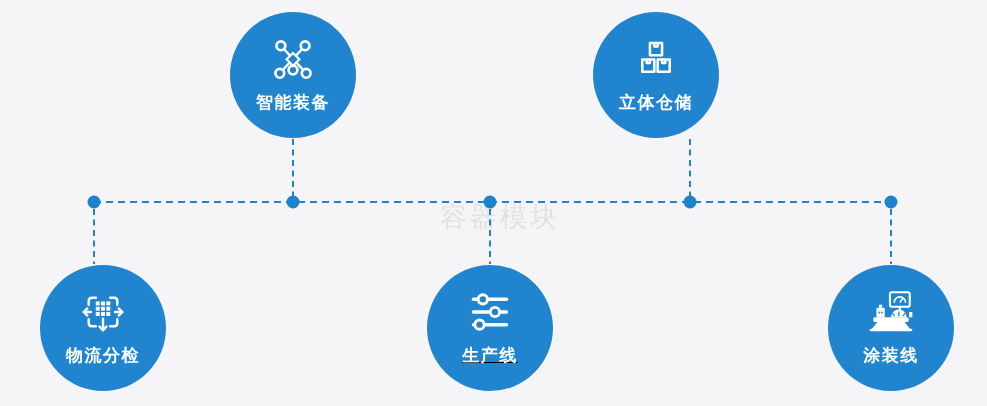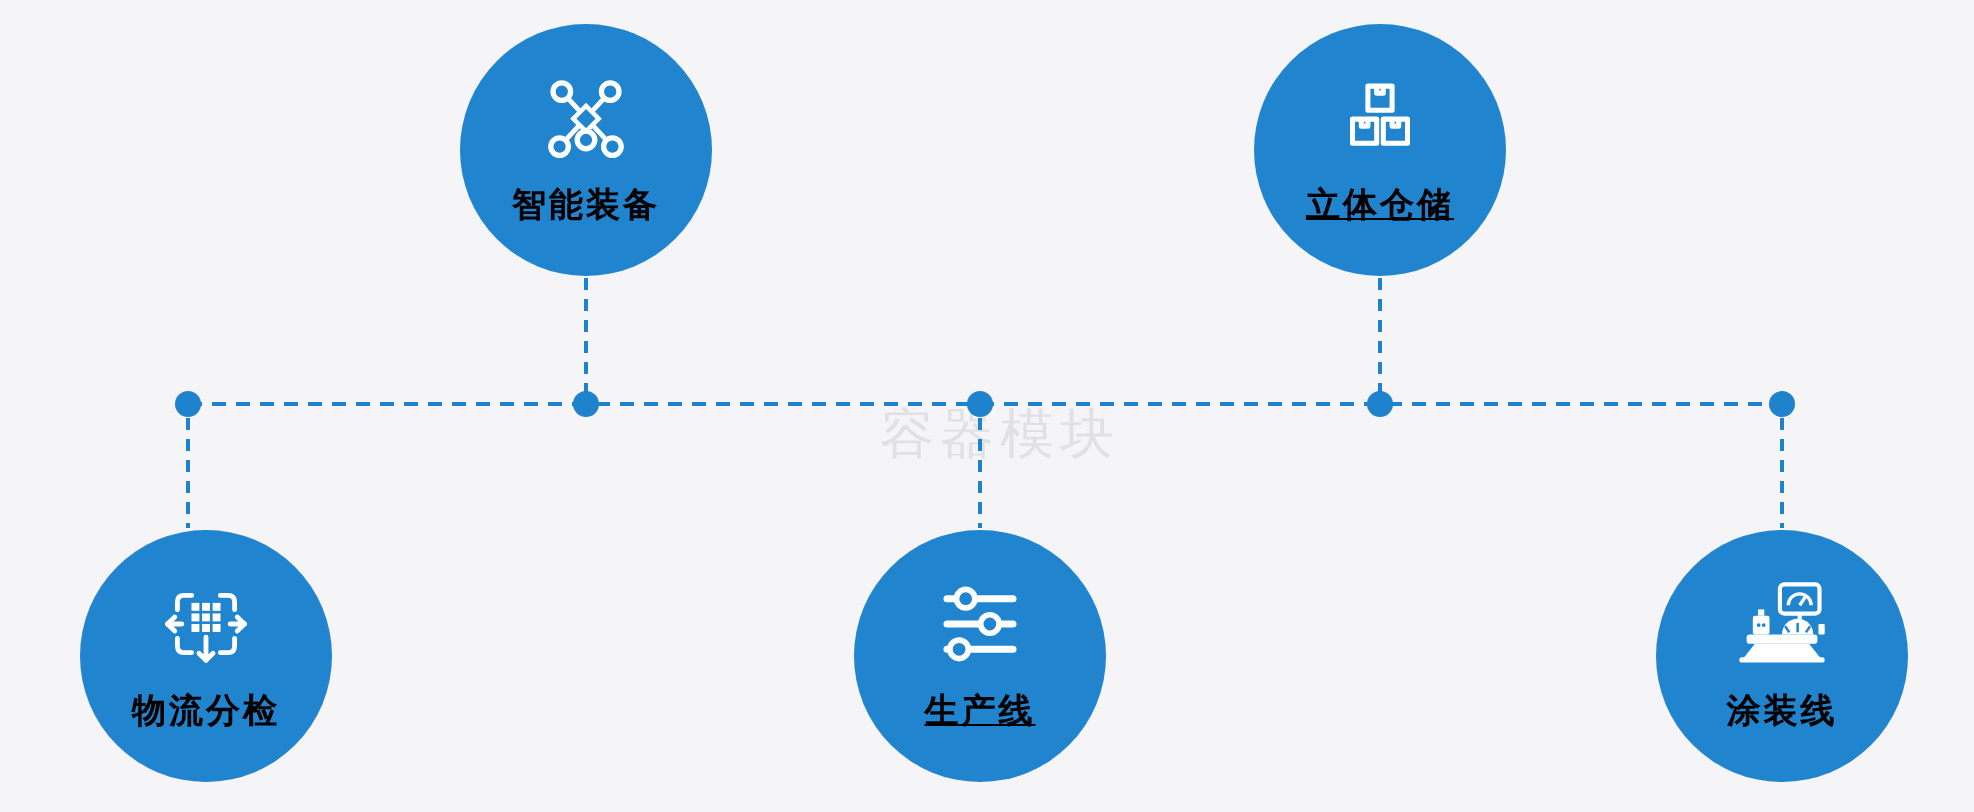--- a/index.html
+++ b/index.html
@@ -40,29 +40,29 @@
   }
   .node .icon-wrap{
     margin-top:24px;
     height:46px;
     display:flex;
     align-items:center;
     justify-content:center;
   }
   .node .label{
     margin-top:9px;
-    color:#000000;
+    color:#ffffff;
     font-size:17px;
     font-weight:700;
     letter-spacing:1.5px;
     white-space:nowrap;
   }
   
   .n-smart    {left:230px; top:12px;}
-  .n-warehouse{left:627px; top:12px;text-decoration:underline;}
+  .n-warehouse{left:593px; top:12px;}
   .n-sorting  {left:40px;  top:265px;}
   .n-prod     {left:427px; top:265px;text-decoration:underline;}
   .n-paint    {left:828px; top:265px;align-items:center;}
 </style>
 </head>
 <body>
 
 <div class="stage">
 
   <div class="watermark">容器模块</div>

